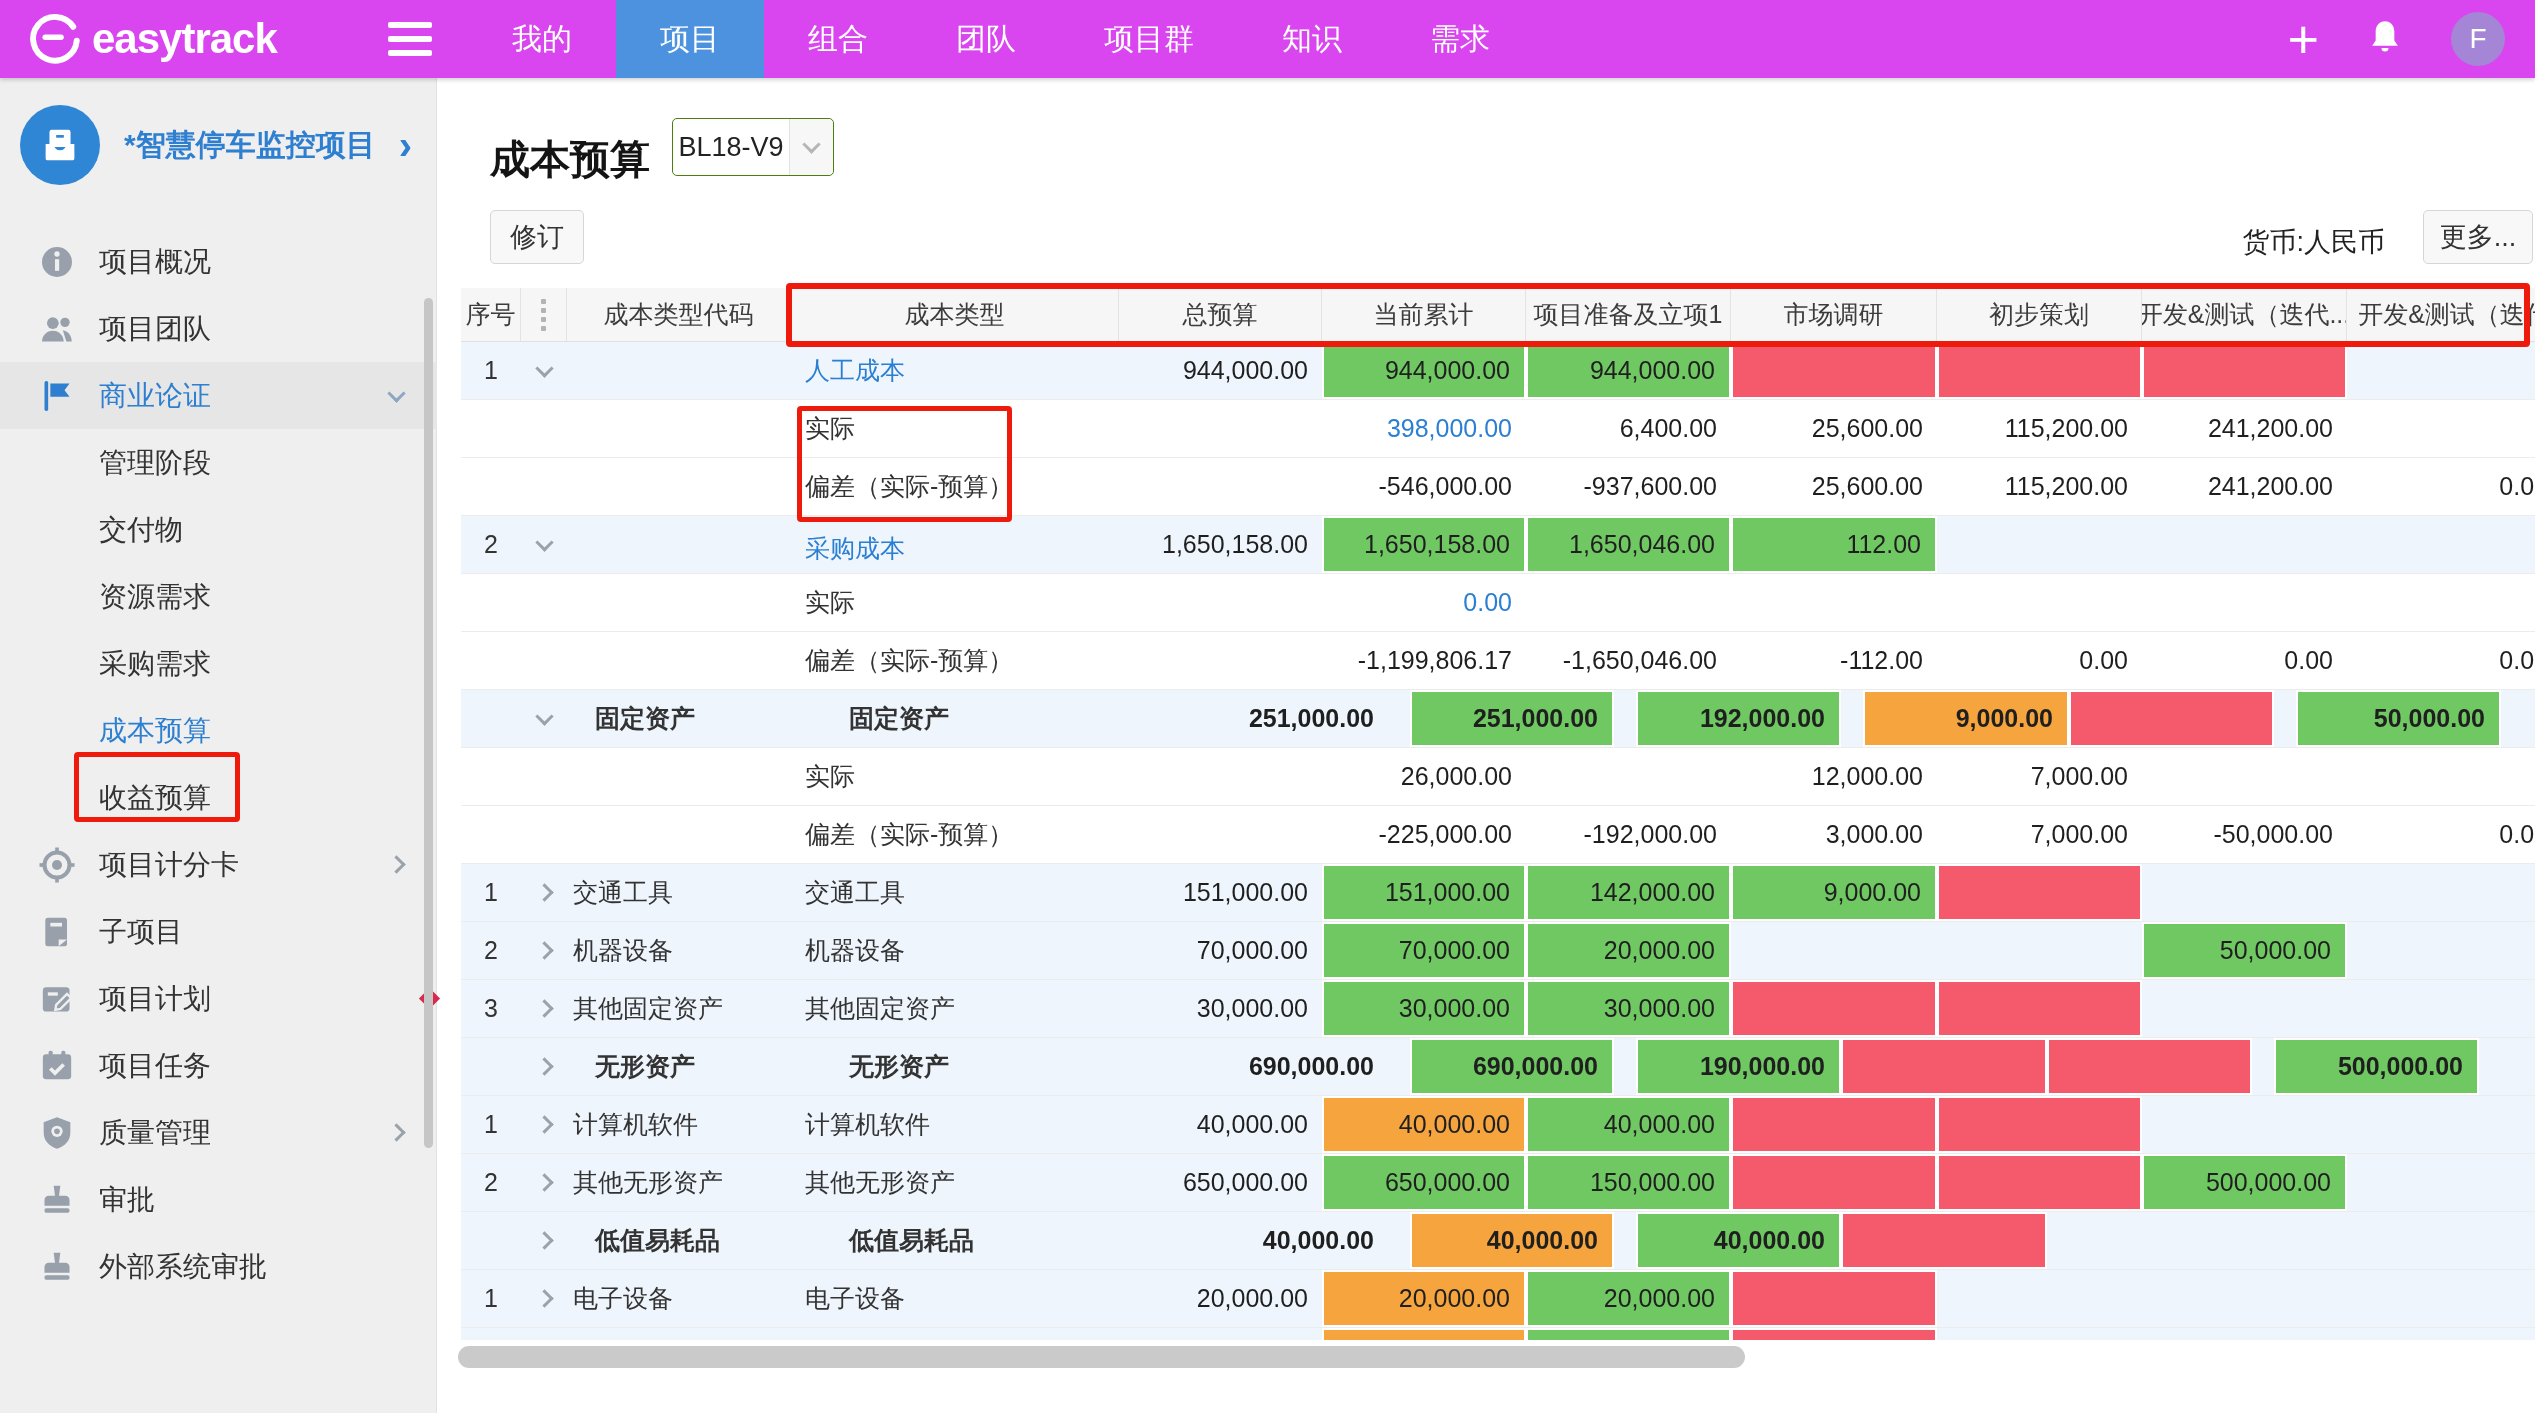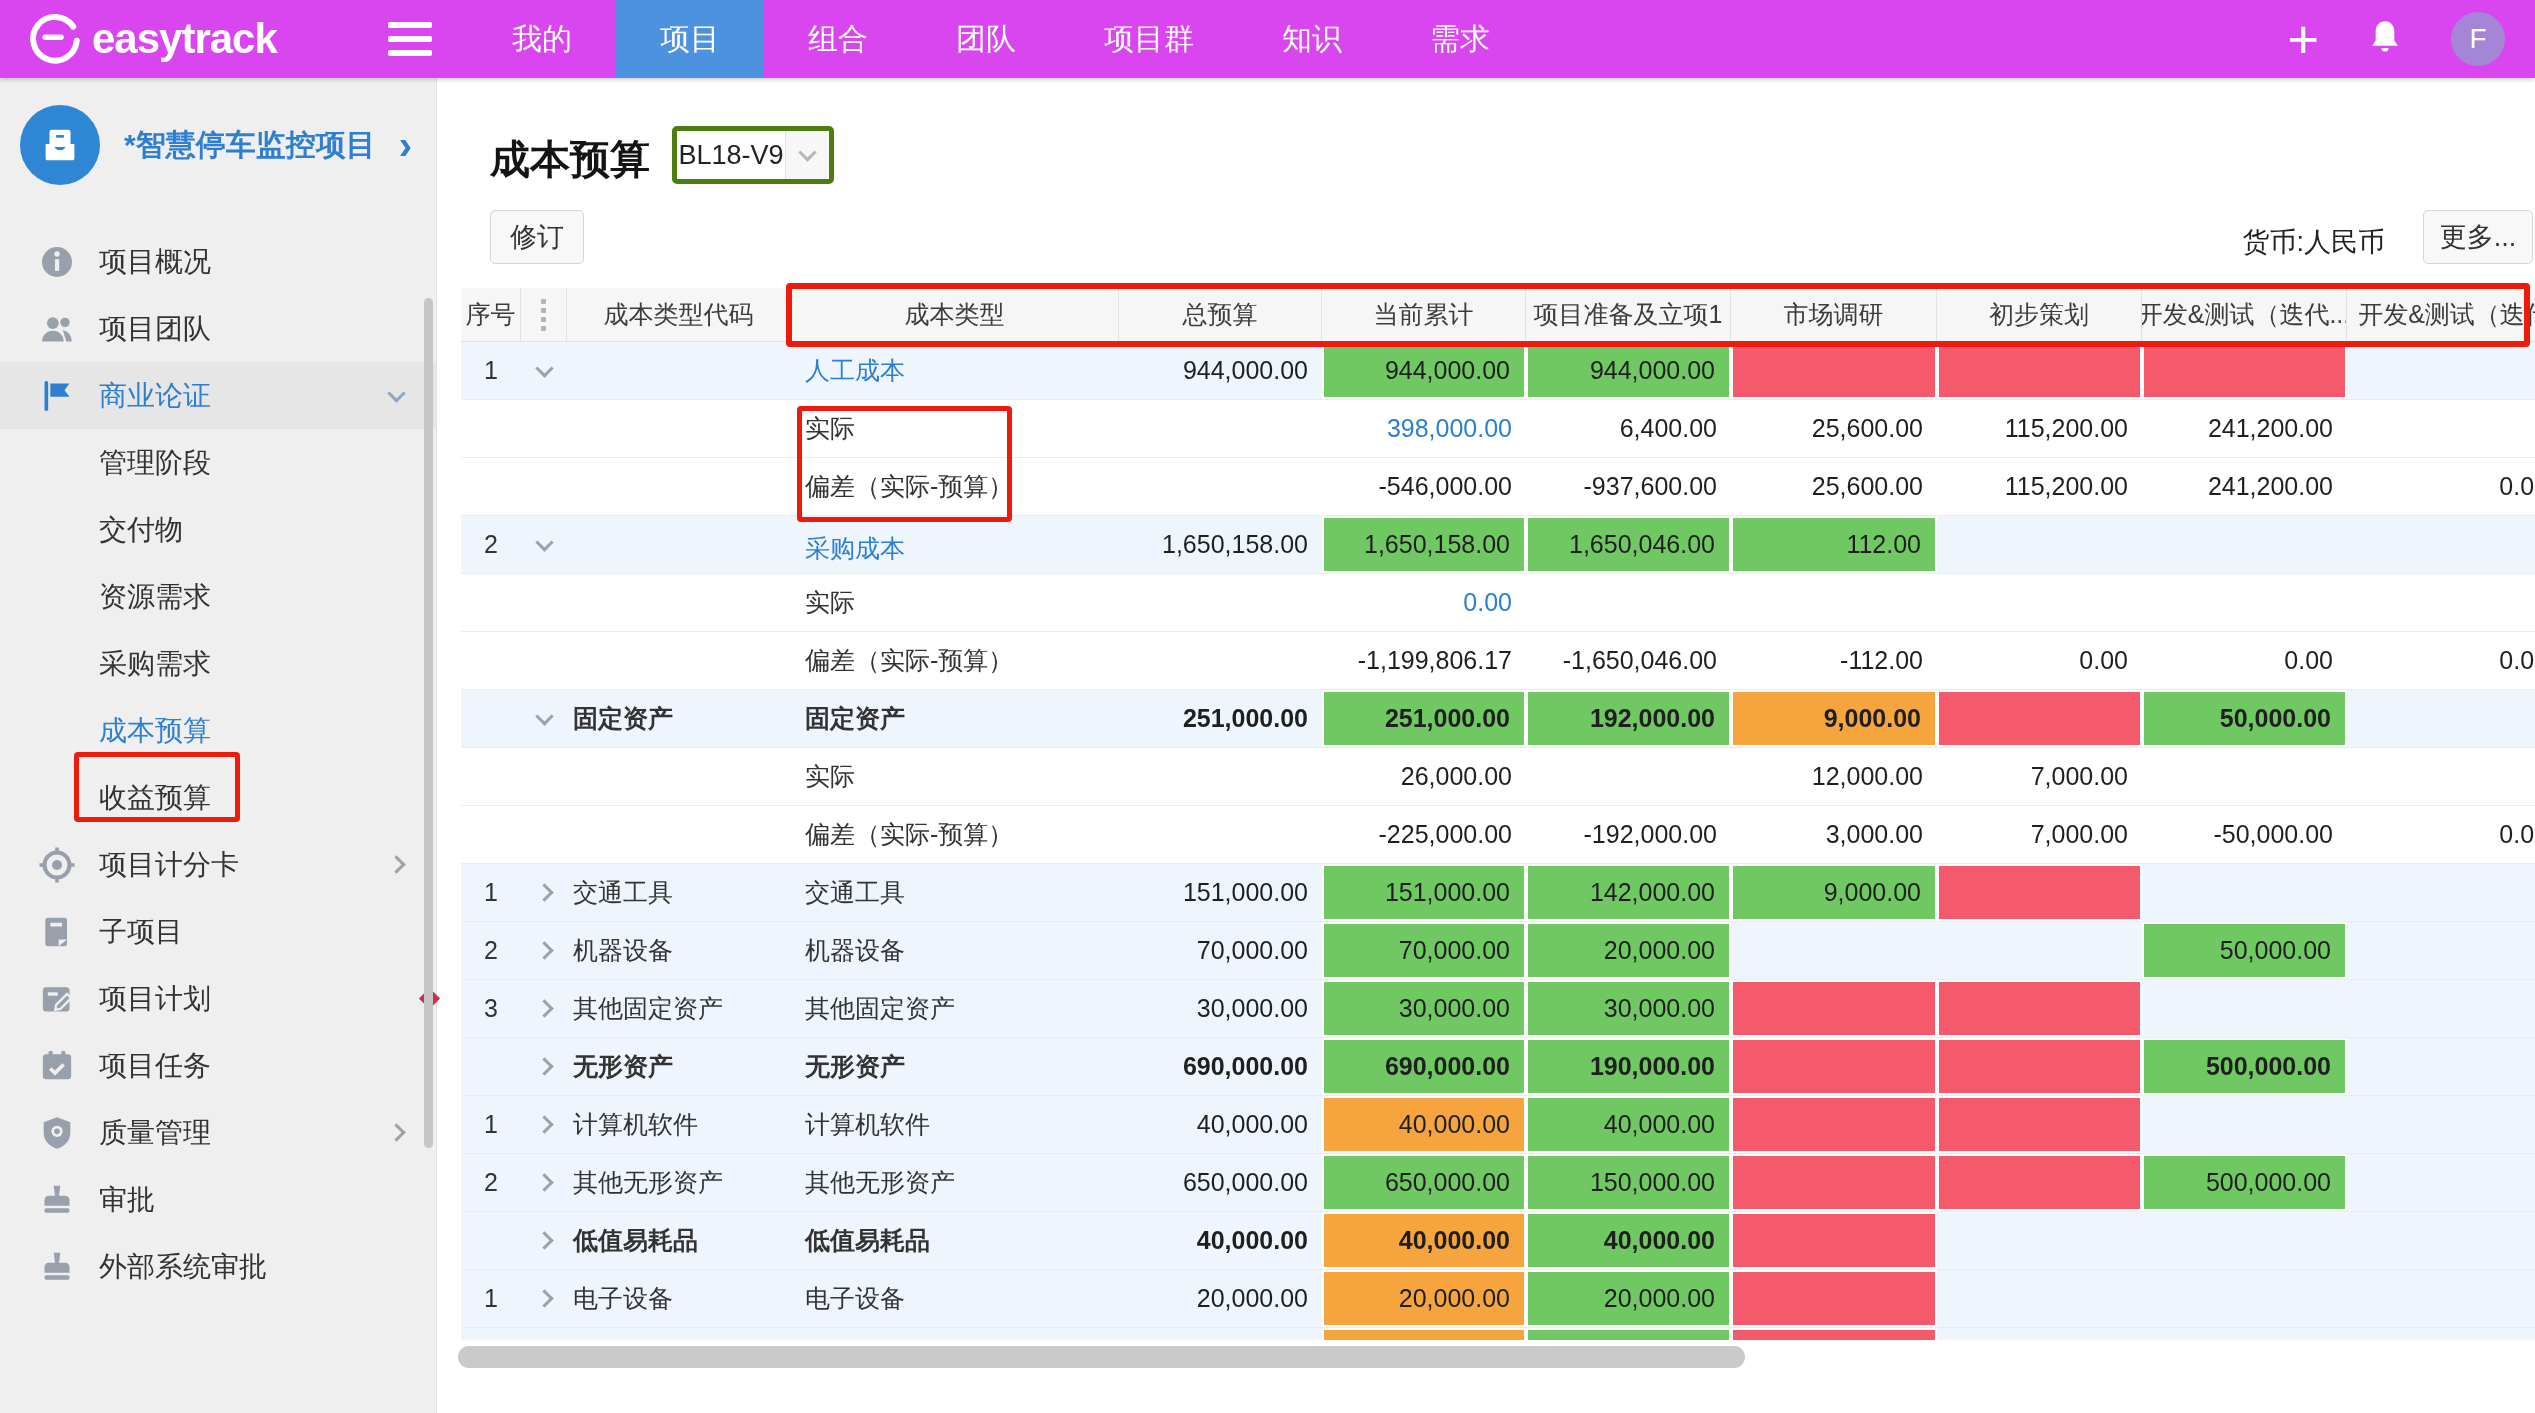--- a/index.html
+++ b/index.html
@@ -50,42 +50,42 @@
   .side-scroll { position:absolute; left:424px; top:220px; width:9px; height:850px; background:#c6c6c6; border-radius:5px; cursor:pointer; }
 
   
   .chev { display:inline-block; width:13px; height:13px; border-right:3px solid #9aa2ab; border-bottom:3px solid #9aa2ab; }
   .chev.down { transform:rotate(45deg); margin-top:-5px; }
   .chev.right { transform:rotate(-45deg); }
   .chev.blue { border-color:#8fa6c0; }
 
   
   .page-title { position:absolute; left:490px; top:132px; font-size:40px; color:#141414; }
-  .ver-select { position:absolute; left:672px; top:126px; width:162px; height:58px; border:5px solid #4d7c0f; border-radius:5px;
+  .ver-select { position:absolute; left:672px; top:118px; width:162px; height:58px; border:1px solid #4d7c0f; border-radius:5px;
                 background:#fff; display:flex; align-items:center; cursor:pointer; }
   .ver-select .val { flex:1; text-align:center; font-size:27px; color:#222; }
   .ver-select .arr { width:44px; height:100%; border-left:1px solid #e3e3e3; background:#f7f7f7; border-radius:0 5px 5px 0;
                      display:flex; align-items:center; justify-content:center; }
   .btn { border:1px solid #d6d6d6; border-radius:5px; background:#f8f8f8; font-size:27px; color:#333;
          display:flex; align-items:center; justify-content:center; cursor:pointer; }
   .btn-revise { position:absolute; left:490px; top:210px; width:94px; height:54px; }
   .currency { position:absolute; top:224px; right:150px; font-size:27px; color:#222; }
   .btn-more { position:absolute; top:210px; right:2px; width:110px; height:54px; }
 
   
   .tbl { position:absolute; left:461px; top:288px; width:2091px; height:1052px; overflow:hidden; font-size:25px; }
   .trow { display:flex; height:58px; border-bottom:1px solid #ececec; background:#fff; }
   .trow.hl { background:#eef5fc; }
   .trow.thead { height:54px; background:#f6f6f6; border-bottom:1px solid #e0e0e0; }
   .tcell { flex:0 0 auto; display:flex; align-items:center; overflow:hidden; white-space:nowrap; }
   .thead .tcell { justify-content:center; color:#3c3c3c; border-right:1px solid #e3e3e3; }
   .num { justify-content:flex-end; padding-right:14px; color:#1f1f1f; }
   .txt { padding-left:14px; }
   .ctr { justify-content:center; }
-  .bold { font-weight:700; }
+  .bold { font-weight:700;margin-left:22px; }
   .link { color:#2b7fd2; cursor:pointer; }
   .cell-green { background:#6fc862; border:2px solid #fff; }
   .cell-red { background:#f5596c; border:2px solid #fff; }
   .cell-orange { background:#f5a43e; border:2px solid #fff; }
   .drag-dots { display:flex; flex-direction:column; gap:4px; align-items:center; }
   .drag-dots i { width:5px; height:5px; background:#b3b3b3; border-radius:1px; }
 
   .h-scroll { position:absolute; left:458px; top:1346px; width:1287px; height:22px; background:#cacaca; border-radius:11px; cursor:pointer; }
 
   

